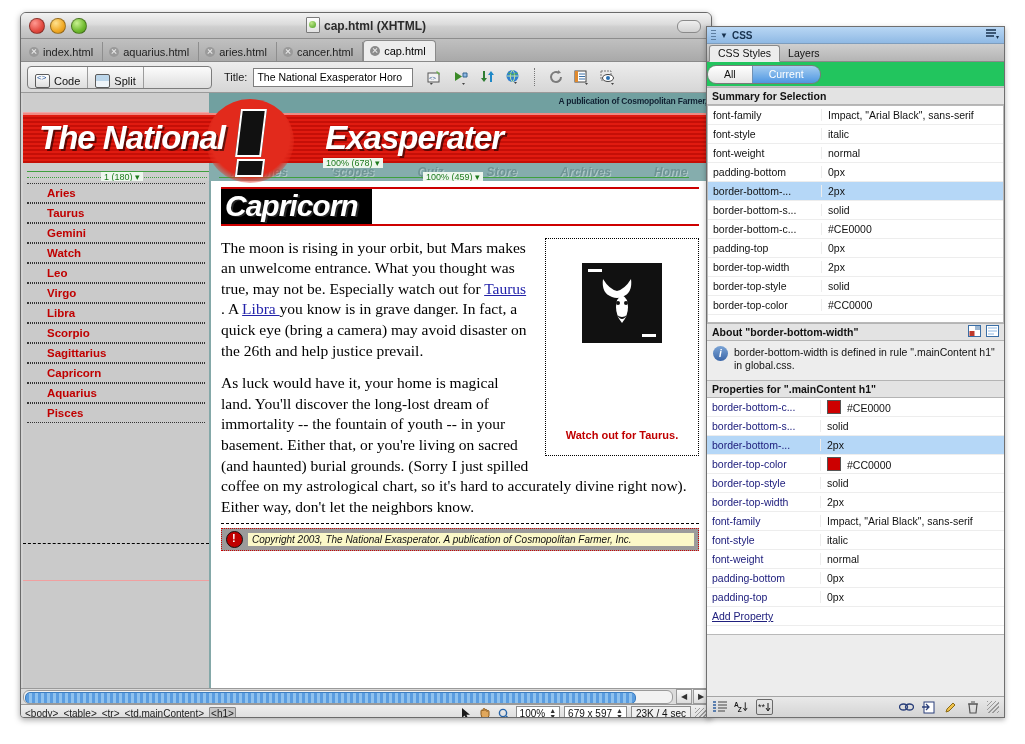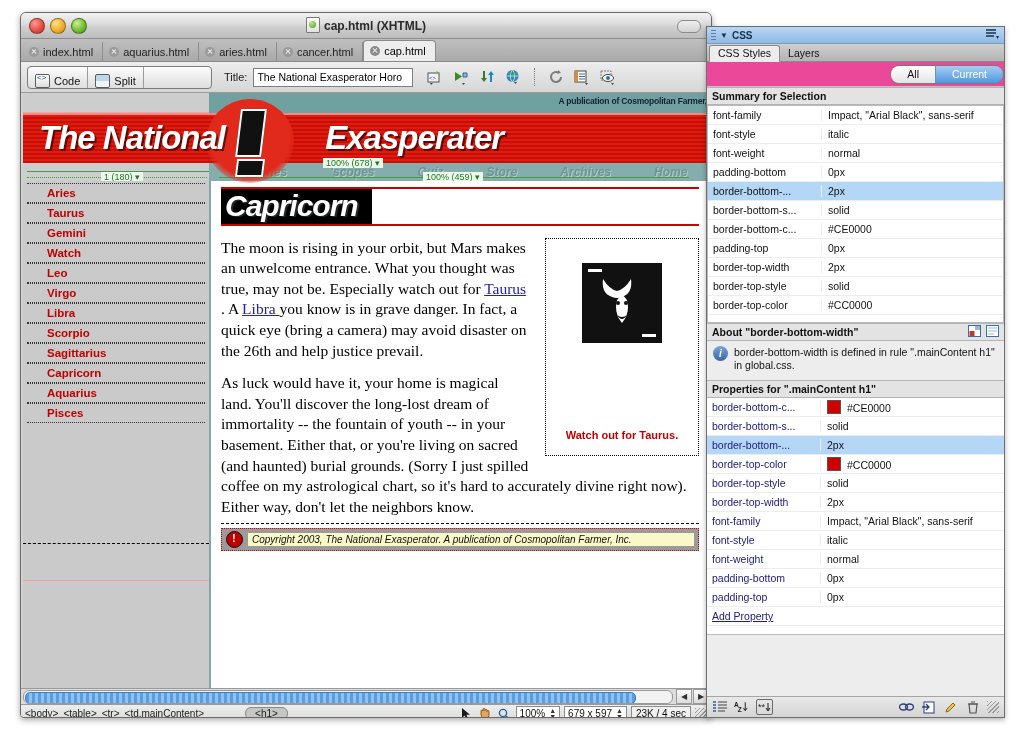--- a/index.html
+++ b/index.html
@@ -130,21 +130,21 @@
   .hs-track{flex:1;height:12px;border:1px solid #9a9a9a;border-radius:6px;background:#f2f2f2;position:relative;overflow:hidden;}
   .hs-thumb{position:absolute;left:1px;top:1px;width:94%;height:10px;border-radius:5px;
             background:repeating-linear-gradient(to right,#5b9de0 0 3px,#8fc2ee 3px 6px);
             border:1px solid #3c7ec0;}
   .hs-arrows{display:flex;gap:1px;margin-left:3px;}
   .hs-arrow{width:14px;height:13px;border:1px solid #9a9a9a;background:linear-gradient(to bottom,#fafafa,#dcdcdc);
             display:flex;align-items:center;justify-content:center;font-size:8px;color:#333;}
   .statusbar{height:17px;background:linear-gradient(to bottom,#eeeeee,#d9d9d9);
              border-top:1px solid #9a9a9a;display:flex;align-items:center;padding:0 4px;gap:4px;}
   .tagpath{font-family:"Liberation Sans",sans-serif;font-size:10px;color:#1b1b1b;display:flex;gap:5px;align-items:center;}
-  .tagsel{background:#c6c6c6;border:1px solid #8a8a8a;border-radius:6px;padding:0 9px;margin-left:36px;}
+  .tagsel{background:#c6c6c6;border:1px solid #8a8a8a;border-radius:1px;padding:0 1px;}
   .sb-spacer{flex:1;}
   .sbtool{width:15px;height:14px;display:flex;align-items:center;justify-content:center;font-size:10px;}
   .combo{height:14px;border:1px solid #8c8c8c;background:#fff;font-size:10px;display:flex;align-items:center;
          padding:0 3px;gap:4px;color:#111;}
   .stepper{font-size:7px;line-height:6px;color:#333;}
   .chip{height:14px;border:1px solid #8c8c8c;background:#f0f0f0;font-size:10px;display:flex;align-items:center;padding:0 4px;color:#111;}
   .grip{width:12px;height:12px;background:repeating-linear-gradient(135deg,#9a9a9a 0 1px,transparent 1px 3px);}
 
   
   .csspanel{position:absolute;left:706px;top:26px;width:297px;height:690px;
@@ -153,21 +153,21 @@
            border-bottom:1px solid #7e9dbd;display:flex;align-items:center;padding:0 4px;gap:4px;}
   .cp-grip{width:5px;height:11px;background:repeating-linear-gradient(to bottom,#5d7ea0 0 1px,transparent 1px 3px);}
   .cp-tri{font-size:8px;color:#17314d;}
   .cp-title{font-size:10px;font-weight:bold;color:#17314d;}
   .cp-menu{margin-left:auto;font-size:10px;color:#17314d;}
   .cp-tabs{height:17px;background:linear-gradient(to bottom,#cfcfcf,#b4b4b4);display:flex;align-items:flex-end;
            border-bottom:1px solid #8a8a8a;padding-left:2px;}
   .cp-tab{font-size:10.5px;padding:1px 8px 2px;color:#111;}
   .cp-tab.on{background:#ededed;border:1px solid #8a8a8a;border-bottom:1px solid #ededed;border-radius:3px 3px 0 0;
              margin-bottom:-1px;font-weight:normal;}
-  .cp-seg{height:24px;background:#ec4899;display:flex;align-items:center;justify-content:flex-end;border-bottom:1px solid #c2c2c2;}
+  .cp-seg{height:24px;background:#22c55e;display:flex;align-items:center;justify-content:flex-start;border-bottom:1px solid #c2c2c2;}
   .segbox{display:flex;height:17px;border:1px solid #7a7a7a;border-radius:9px;overflow:hidden;}
   .segb{padding:0 16px;font-size:10.5px;display:flex;align-items:center;
         background:linear-gradient(to bottom,#ffffff,#e4e4e4);color:#111;}
   .segb.on{background:linear-gradient(to bottom,#a5cdf0,#4e96e2);color:#fff;border-left:1px solid #6f91b5;}
   .cp-section{height:16px;background:#e3e3e3;border-top:1px solid #b4b4b4;border-bottom:1px solid #b4b4b4;
               display:flex;align-items:center;padding:0 5px;font-size:10.5px;font-weight:bold;color:#111;}
   .cp-section .ico{margin-left:auto;display:flex;gap:5px;}
   .listbox{background:#fff;}
   .prow{display:flex;height:18px;align-items:center;border-bottom:1px solid #ededed;font-size:10.5px;}
   .prow.sel{background:#b5d7f7;}

